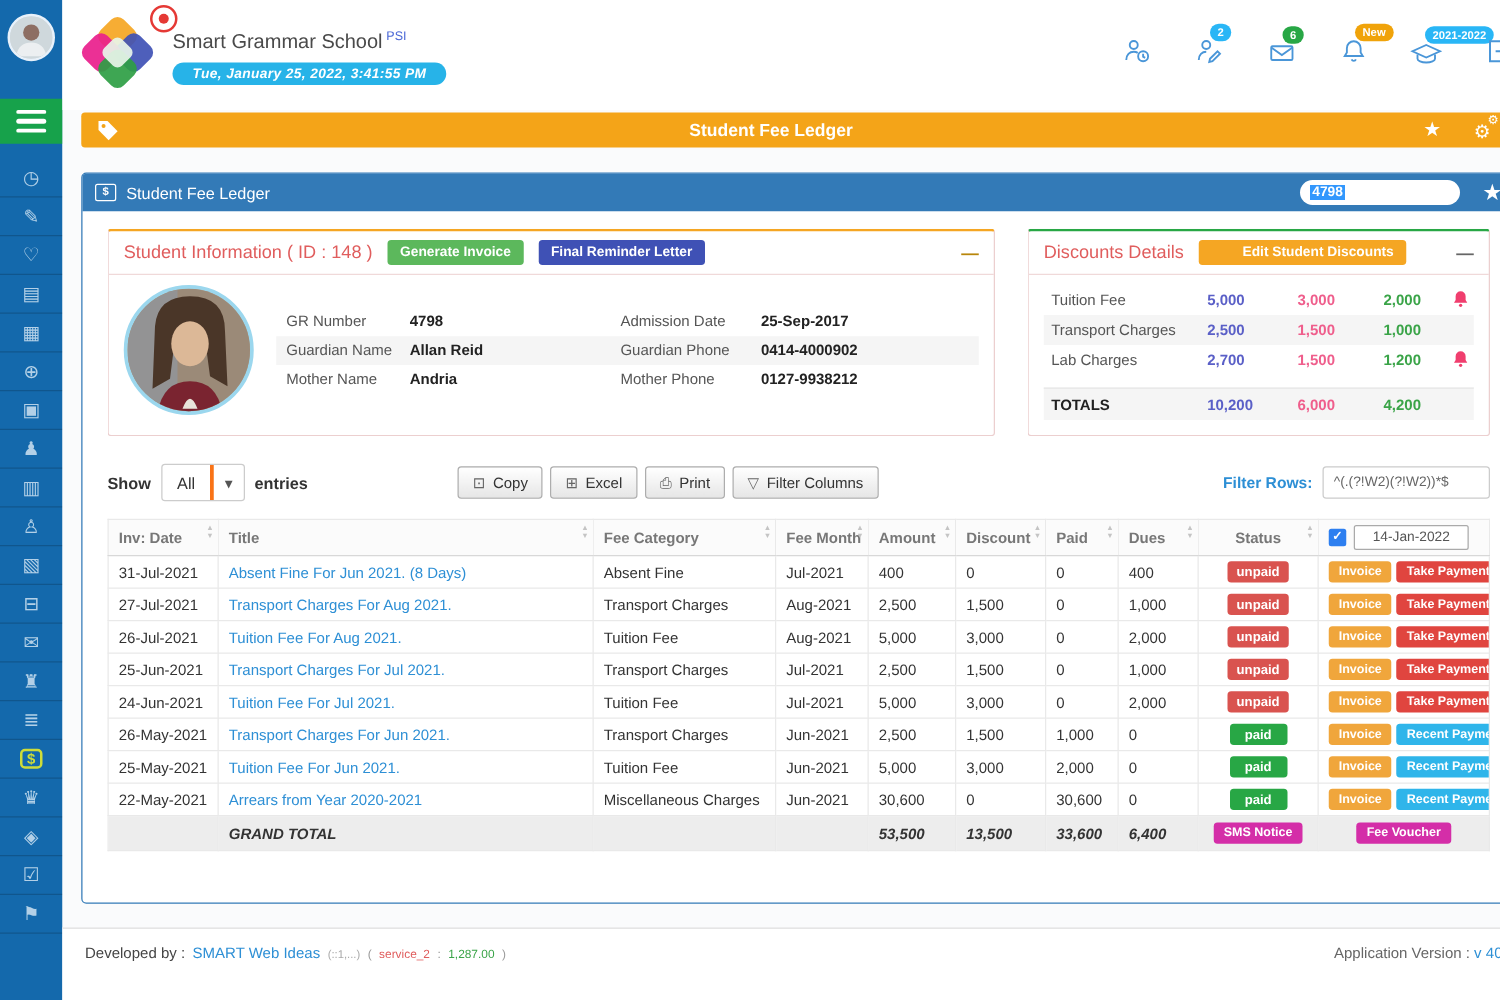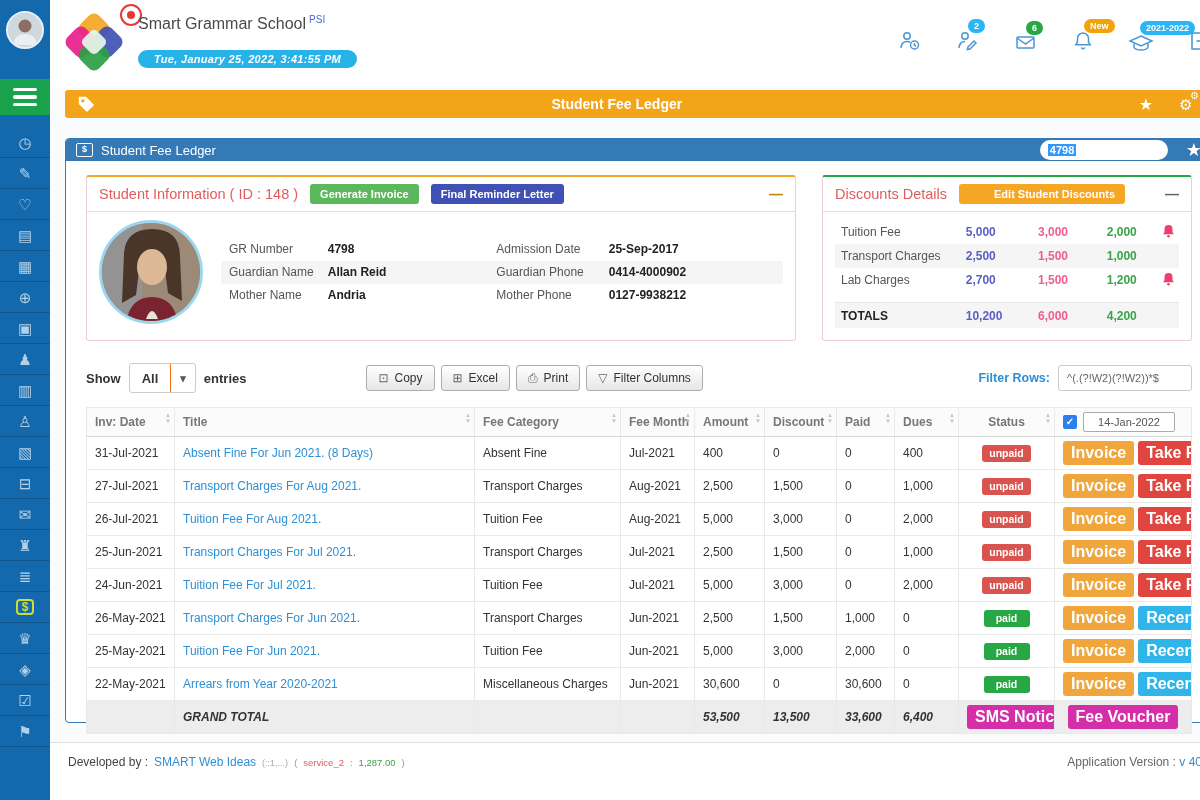--- a/index.html
+++ b/index.html
@@ -24,21 +24,21 @@
   .topbar { height:88px; background:#fff; position:relative; }
   .logo { position:absolute; left:16px; top:16px; width:56px; height:56px; }
   .petal { position:absolute; width:26px; height:26px; border-radius:7px; transform:rotate(45deg); opacity:.92; }
   .petal.p1 { left:15px; top:0;   background:#f5a623; }
   .petal.p2 { left:28px; top:13px; background:#3f51b5; }
   .petal.p3 { left:2px;  top:13px; background:#e91e8c; }
   .petal.p4 { left:15px; top:26px; background:#2e9e44; }
   .petal.p5 { left:18px; top:16px; width:20px; height:20px; background:#e8f5e9; border-radius:5px; }
   .rec-dot { position:absolute; left:70px; top:4px; width:22px; height:22px; border:2px solid #e53935; border-radius:50%; display:flex; align-items:center; justify-content:center; }
   .rec-dot i { width:8px; height:8px; background:#e53935; border-radius:50%; }
-  .school-line { position:absolute; left:88px; top:14px; font-size:16px; color:#4a4a4a; }
+  .school-line { position:absolute; left:88px; top:24px; font-size:16px; color:#4a4a4a; }
   .school-psi { color:#4a67d6; font-size:10px; vertical-align:super; margin-left:3px; }
   .date-pill { position:absolute; left:88px; top:50px; background:#27b3e8; color:#fff; font-size:11px; font-weight:bold; font-style:italic; padding:3px 16px; border-radius:12px; letter-spacing:.3px; }
 
   .top-icons { position:absolute; right:18px; top:30px; display:flex; align-items:flex-end; gap:34px; }
   .tico { position:relative; color:#4a96d8; cursor:pointer; }
   .tico svg { display:block; }
   .badge { position:absolute; top:-11px; left:12px; color:#fff; font-size:9px; font-weight:bold; padding:2px 6px; border-radius:9px; white-space:nowrap; }
   .badge.cyan { background:#29b6f6; }
   .badge.green { background:#28a745; }
   .badge.orange { background:#f0a30a; }
@@ -96,41 +96,41 @@
   .d-n3 { width:15%; color:#3aa448; font-weight:bold; }
   .d-bell { width:6%; text-align:right; padding-right:4px; }
   .d-bell svg { display:inline-block; }
   .disc-total { display:flex; align-items:center; height:26px; font-size:12px; background:#f5f5f5; margin-top:9px; border-top:1px solid #e5e5e5; }
   .disc-total .d-name { color:#222; font-weight:bold; }
 
   
   .controls-row { display:flex; align-items:center; margin-top:22px; }
   .show-group { display:flex; align-items:center; gap:8px; font-size:13px; color:#333; font-weight:bold; }
   .show-select { display:flex; align-items:center; border:1px solid #ccc; border-radius:3px; height:30px; background:#fff; cursor:pointer; }
-  .show-select .val { padding:0 12px; font-size:13px; font-weight:bold; border-right:1px solid #f97316; height:100%; display:flex; align-items:center; }
+  .show-select .val { padding:0 12px; font-size:13px; font-weight:normal; border-right:3px solid #f97316; height:100%; display:flex; align-items:center; }
   .show-select .chev { padding:0 9px; color:#555; font-size:11px; }
   .export-group { display:flex; gap:6px; margin-left:120px; }
   .exp-btn { display:flex; align-items:center; gap:6px; border:1px solid #adadad; border-radius:3px; background:linear-gradient(#fff,#e6e6e6); padding:5px 11px; font-size:12px; color:#333; cursor:pointer; font-family:"Liberation Sans",sans-serif; }
   .exp-btn .eglyph { color:#666; font-size:12px; }
   .filter-group { margin-left:auto; display:flex; align-items:center; gap:8px; }
   .filter-label { color:#2d8fd5; font-size:12.5px; font-weight:bold; }
   .filter-input { width:134px; height:26px; border:1px solid #ccc; border-radius:3px; font-size:11px; color:#666; padding:0 8px; font-family:"Liberation Sans",sans-serif; }
 
   
   table.ledger { width:100%; border-collapse:collapse; margin-top:14px; table-layout:fixed; font-size:12px;border-radius:22px; }
   .ledger th, .ledger td { border:1px solid #e9e9e9; padding:4px 8px; text-align:left; color:#333; overflow:hidden; white-space:nowrap; }
   .ledger thead th { color:#777; font-weight:bold; background:#fbfbfb; position:relative; border-bottom:1px solid #d8d8d8; height:27px; cursor:pointer; }
   .sort { position:absolute; right:3px; top:4px; display:flex; flex-direction:column; line-height:6px; font-size:6px; color:#c4c4c4; }
   .ledger tbody td { height:25px; }
   .col-date { color:#555; }
   .cell-link { color:#2d8fd5; cursor:pointer; }
   .status-badge { display:inline-block; min-width:46px; text-align:center; padding:2.5px 7px; border-radius:3px; font-size:10.5px; font-weight:bold; color:#fff; cursor:pointer; }
   .status-badge.unpaid { background:#d9534f; }
   .status-badge.paid { background:#28a745; }
-  .abtn { display:inline-block; border:none; border-radius:3px; color:#fff; font-size:16px; font-weight:bold; padding:3px 8px; cursor:pointer; font-family:"Liberation Sans",sans-serif; }
+  .abtn { display:inline-block; border:none; border-radius:3px; color:#fff; font-size:10px; font-weight:bold; padding:3px 8px; cursor:pointer; font-family:"Liberation Sans",sans-serif; }
   .abtn.invoice { background:#f0a63c; margin-right:4px; }
   .abtn.take-payment { background:#e0453f; }
   .abtn.recent-payment { background:#2fb5ea; }
   .abtn.magenta { background:#d42ea8; }
   td.c-status, td.c-actions { text-align:center; }
   .hdr-filter { display:flex; align-items:center; gap:6px; }
   .chk { width:14px; height:14px; background:#2d7ff0; border-radius:2px; color:#fff; font-size:10px; line-height:14px; text-align:center; cursor:pointer; flex:0 0 14px; }
   .date-input { width:92px; height:20px; border:1px solid #aaa; border-radius:2px; font-size:11px; color:#555; text-align:center; font-family:"Liberation Sans",sans-serif; background:#fff; }
   tfoot td { background:#ededed; font-style:italic; font-weight:bold; height:28px; }
   .gt-label { text-align:center; color:#4453c5; }

